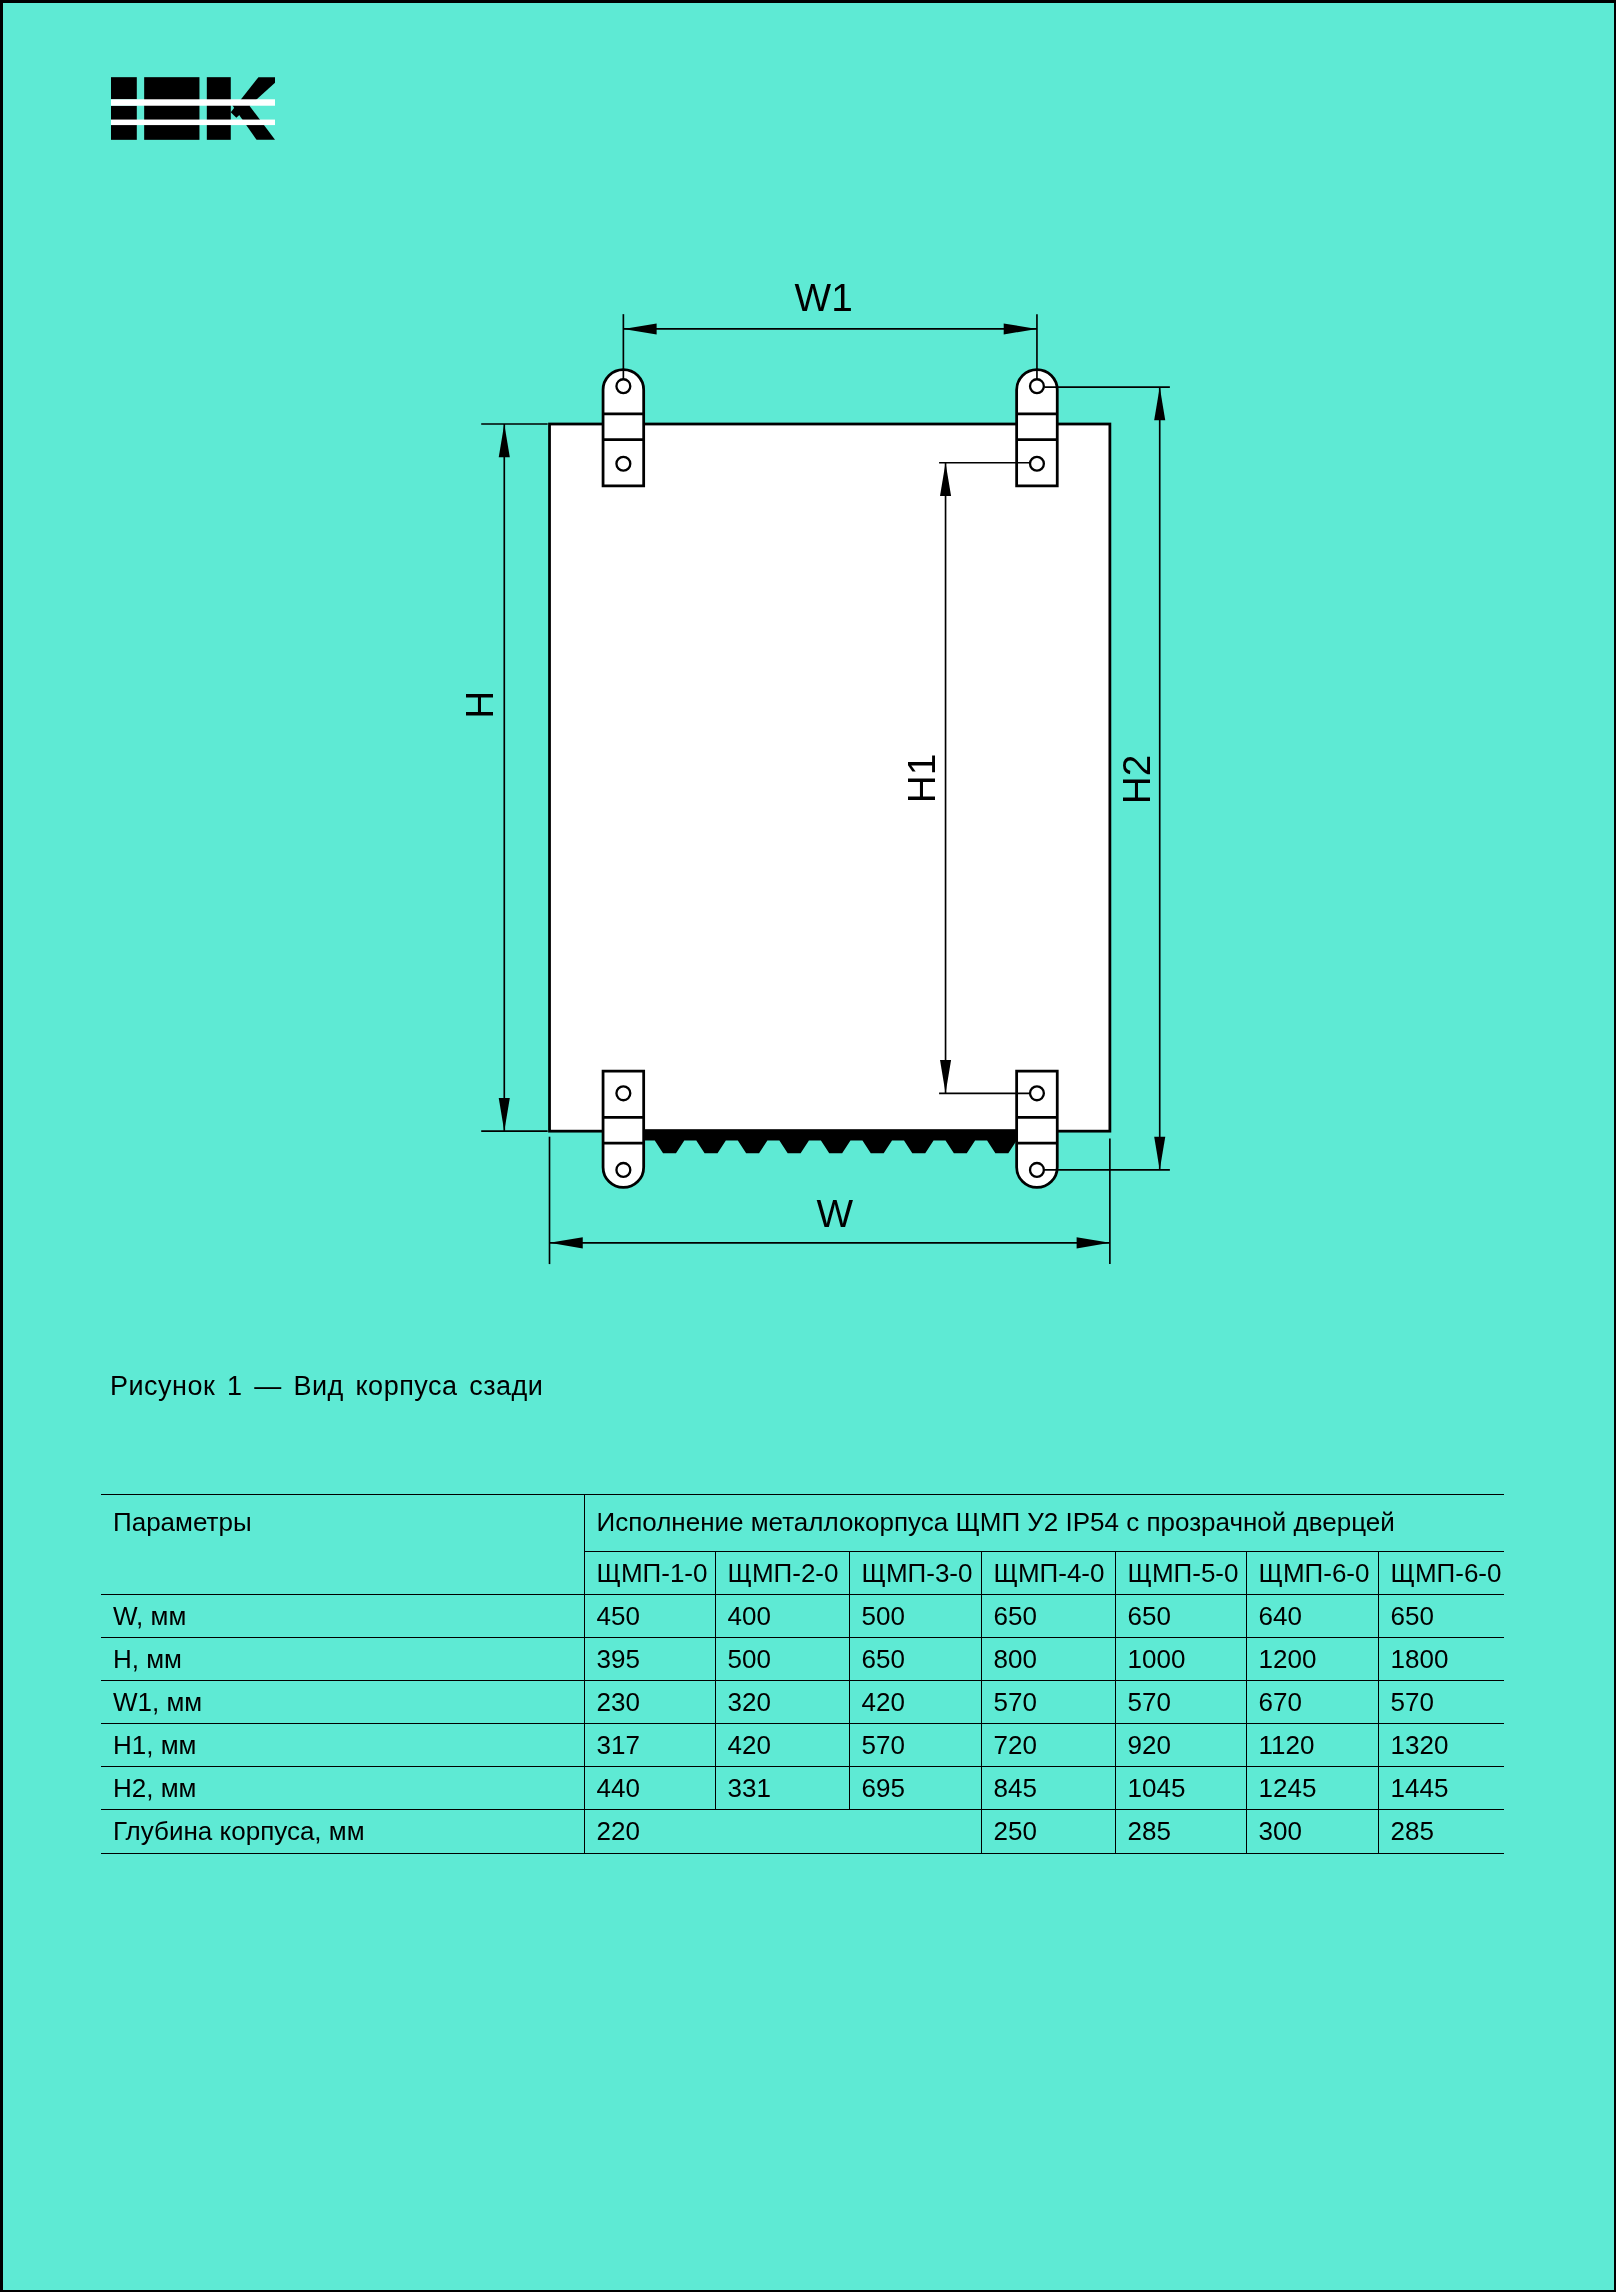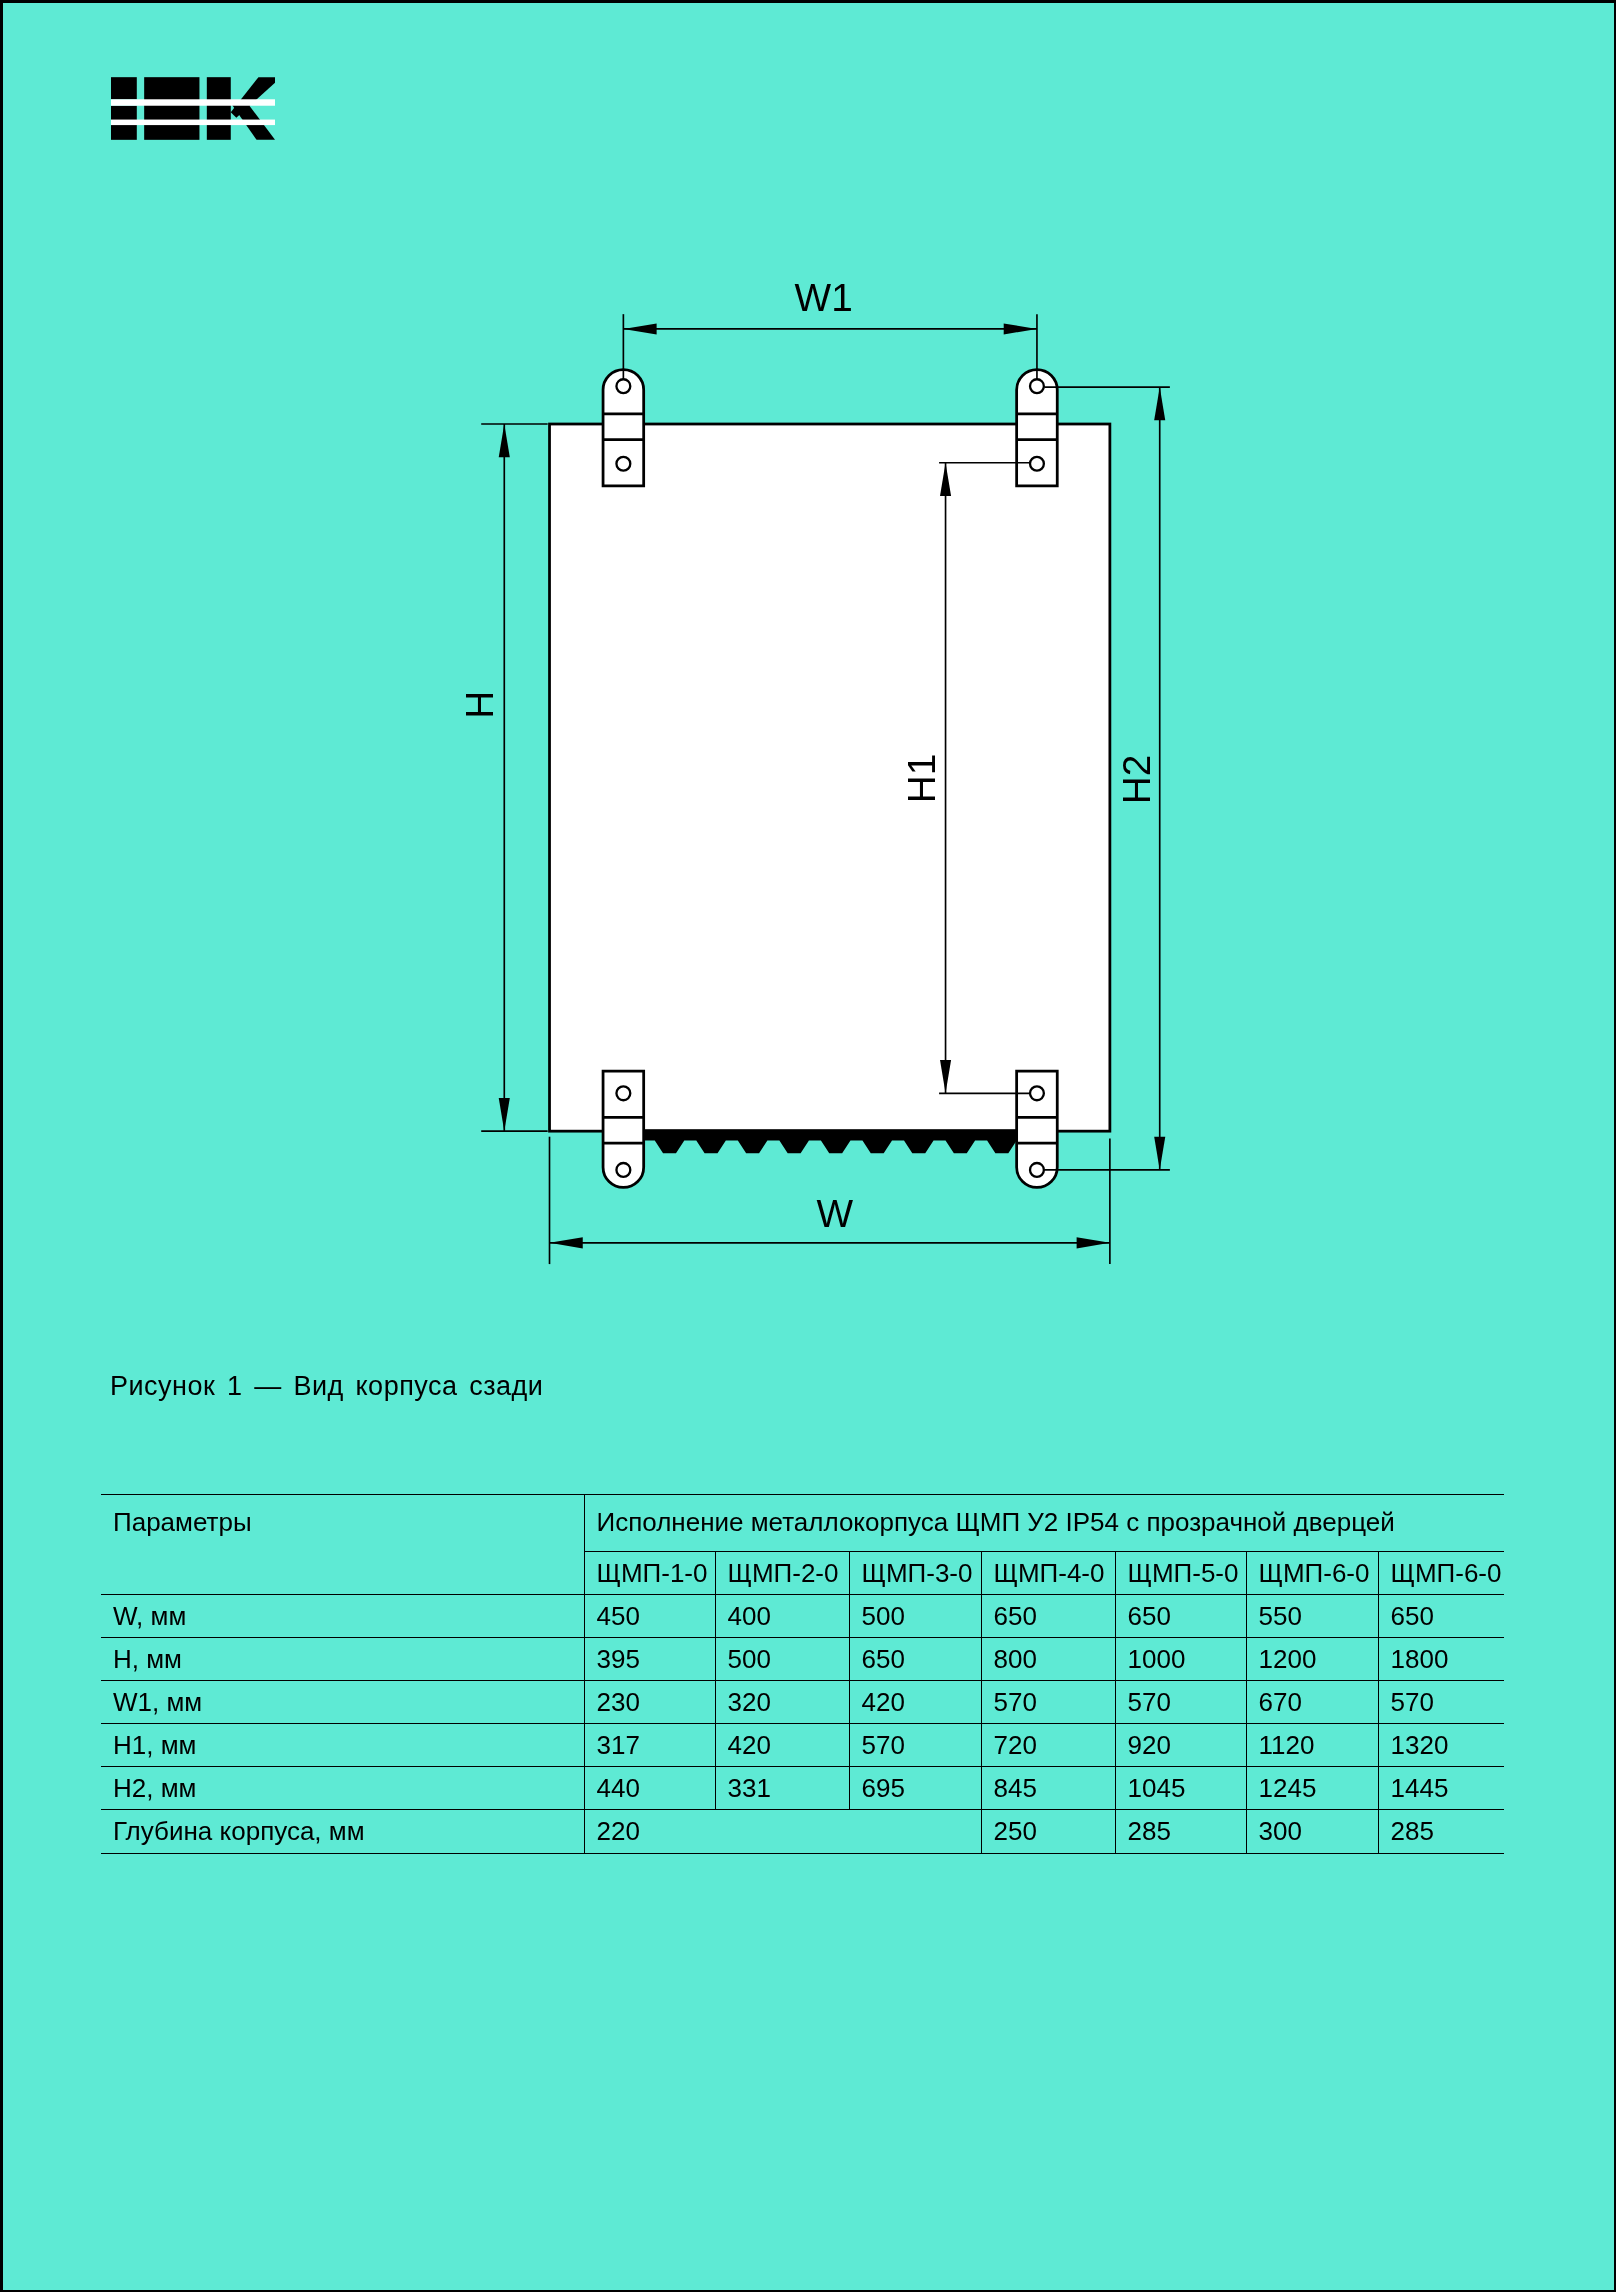--- a/index.html
+++ b/index.html
@@ -179,21 +179,21 @@
         <td class="vline">ЩМП-6-0</td>
         <td class="vline">ЩМП-6-0</td>
       </tr>
       <tr class="r-body">
         <td>W, мм</td>
         <td class="vline">450</td>
         <td class="vline">400</td>
         <td class="vline">500</td>
         <td class="vline">650</td>
         <td class="vline">650</td>
-        <td class="vline">550</td>
+        <td class="vline">640</td>
         <td class="vline">650</td>
       </tr>
       <tr class="r-body">
         <td>H, мм</td>
         <td class="vline">395</td>
         <td class="vline">500</td>
         <td class="vline">650</td>
         <td class="vline">800</td>
         <td class="vline">1000</td>
         <td class="vline">1200</td>

